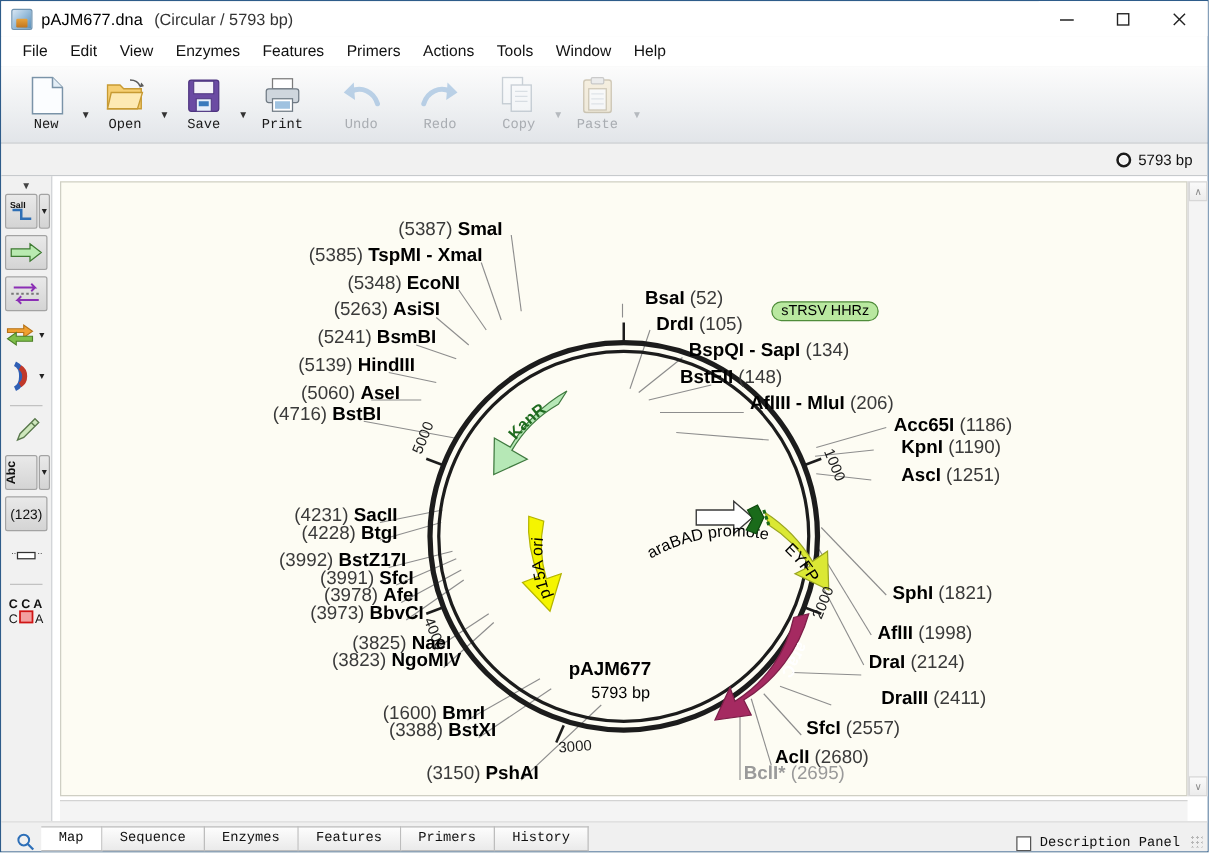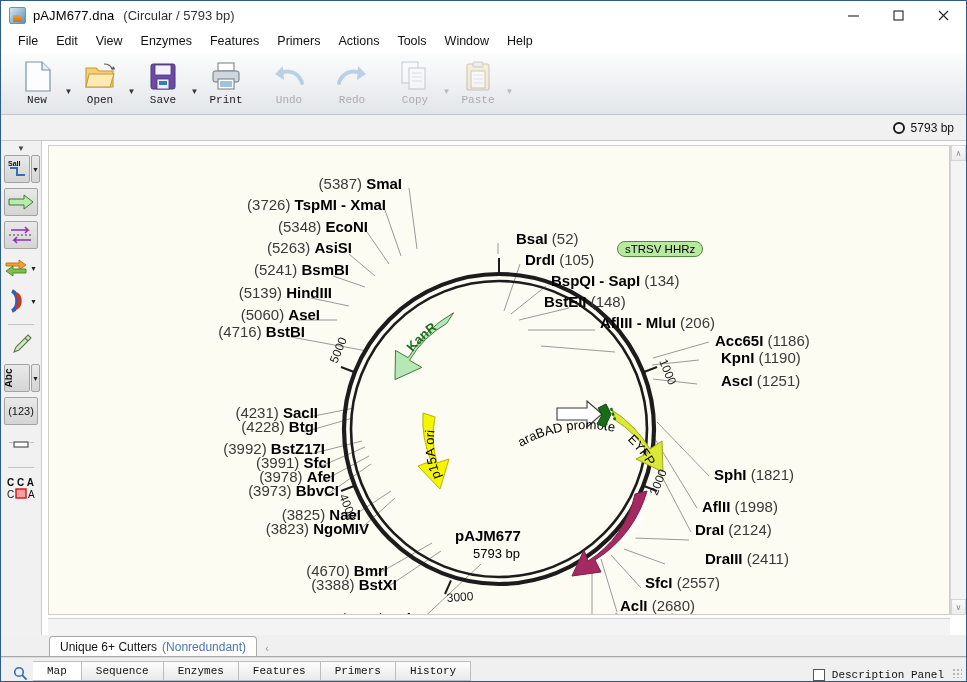--- a/index.html
+++ b/index.html
@@ -609,21 +609,21 @@
           <b>BstEII</b> <span class="pos">(148)</span>
         </div>
         <div class="lbl r" style="left:551px; top:168px;">
           <b>AflIII - MluI</b> <span class="pos">(206)</span>
         </div>
 
         <div class="lbl l" style="right:547px; top:29px;">
           <span class="pos">(5387)</span> <b>SmaI</b>
         </div>
         <div class="lbl l" style="right:563px; top:50px;">
-          <span class="pos">(3726)</span> <b>TspMI - XmaI</b>
+          <span class="pos">(5385)</span> <b>TspMI - XmaI</b>
         </div>
         <div class="lbl l" style="right:581px; top:72px;">
           <span class="pos">(5348)</span> <b>EcoNI</b>
         </div>
         <div class="lbl l" style="right:597px; top:93px;">
           <span class="pos">(5263)</span> <b>AsiSI</b>
         </div>
         <div class="lbl l" style="right:600px; top:115px;">
           <span class="pos">(5241)</span> <b>BsmBI</b>
         </div>
@@ -655,21 +655,21 @@
         <div class="lbl l" style="right:610px; top:336px;">
           <span class="pos">(3973)</span> <b>BbvCI</b>
         </div>
         <div class="lbl l" style="right:588px; top:360px;">
           <span class="pos">(3825)</span> <b>NaeI</b>
         </div>
         <div class="lbl l" style="right:580px; top:374px;">
           <span class="pos">(3823)</span> <b>NgoMIV</b>
         </div>
         <div class="lbl l" style="right:561px; top:416px;">
-          <span class="pos">(4670)</span> <b>BmrI</b>
+          <span class="pos">(1600)</span> <b>BmrI</b>
         </div>
         <div class="lbl l" style="right:552px; top:430px;">
           <span class="pos">(3388)</span> <b>BstXI</b>
         </div>
         <div class="lbl l" style="right:518px; top:464px;">
           <span class="pos">(3150)</span> <b>PshAI</b>
         </div>
 
         <div class="lbl r star" style="left:546px; top:464px;">
           <b>BclI*</b> <span class="pos">(2695)</span>
@@ -706,27 +706,20 @@
       </div>
 
       <div class="vscroll">
         <div class="sarrow">∧</div>
         <div class="sarrow">∨</div>
       </div>
       <div class="hscroll"></div>
     </div>
   </div>
 
-  <div class="enzrow">
-    <div class="enztab">
-      <span>Unique 6+ Cutters</span>
-      <span class="nr">(Nonredundant)</span>
-    </div>
-    <div class="enzarrow">‹</div>
-  </div>
 
   <div class="tabsrow">
     <div class="magnifier">
       <svg width="15" height="15" viewBox="0 0 15 15">
         <circle cx="6" cy="6" r="4.3" fill="none" stroke="#2d6fb8" stroke-width="1.6"></circle>
         <line x1="9.2" y1="9.2" x2="13.6" y2="13.6" stroke="#2d6fb8" stroke-width="1.9"></line>
       </svg>
     </div>
     <div class="btab active">Map</div>
     <div class="btab">Sequence</div>

